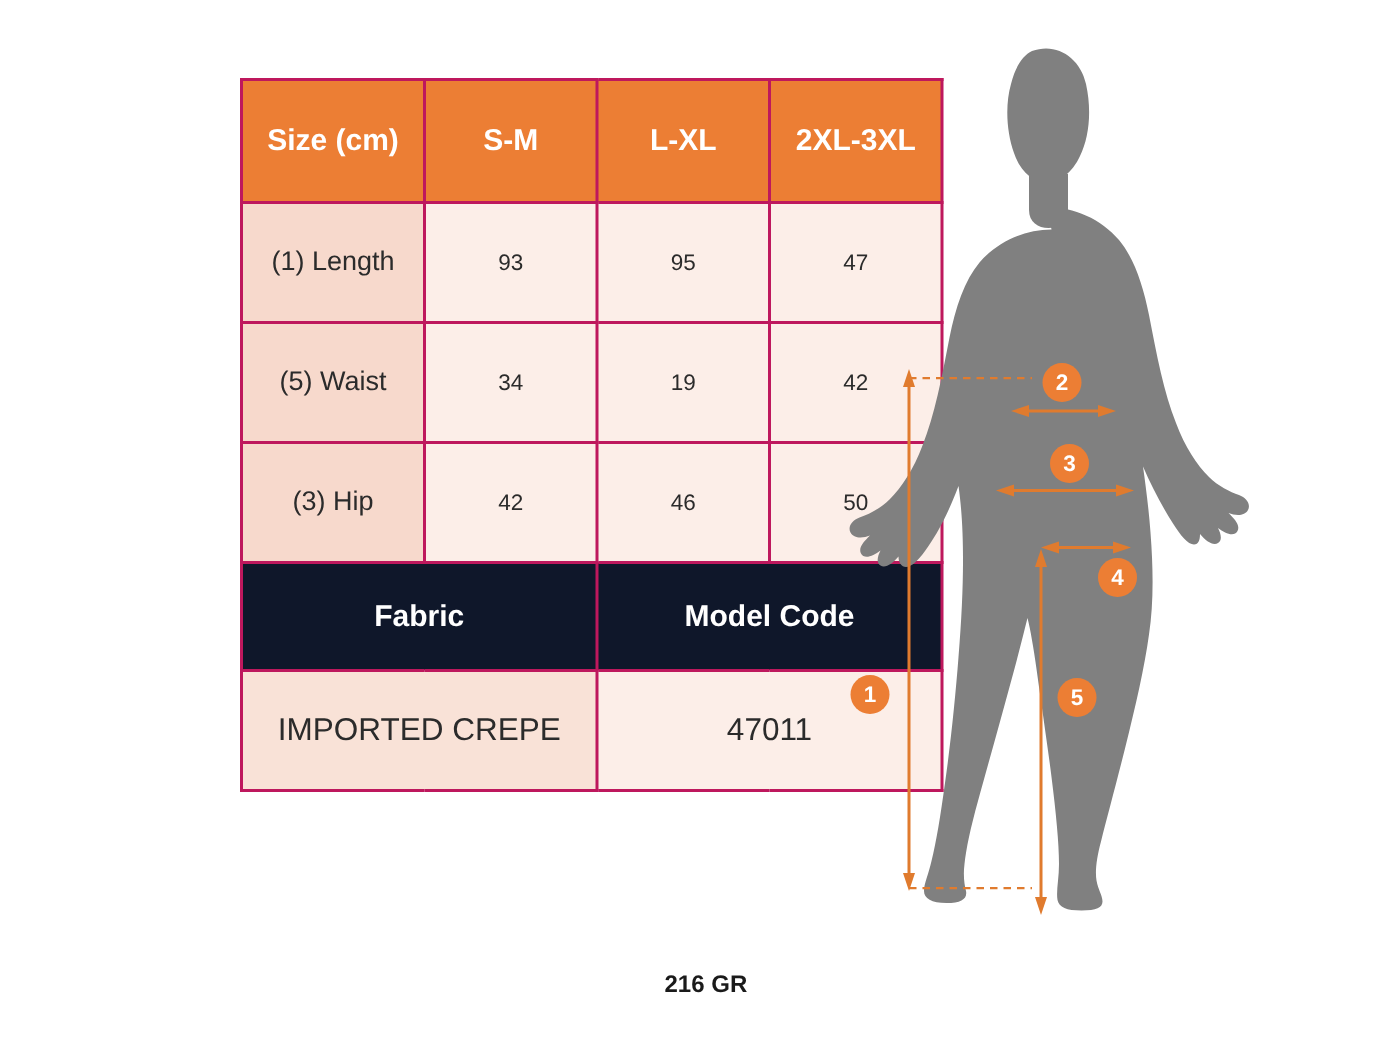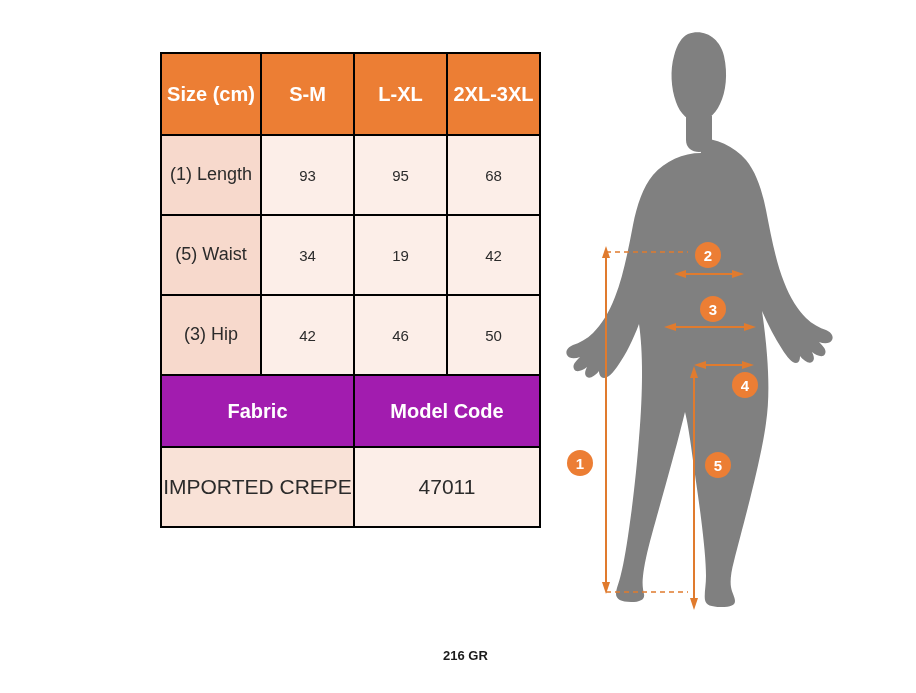--- a/index.html
+++ b/index.html
@@ -26,26 +26,26 @@
     left: 160px;
     top: 52px;
     width: 372px;
   }
   table.size-table {
     border-collapse: collapse;
     width: 372px;
     table-layout: fixed;
   }
   table.size-table td, table.size-table th {
-    border: 2px solid #000000;
+    border: 2px solid #be185d;
     text-align: center;
     vertical-align: middle;
     font-size: 19px;
     color: #2b2b2b;
-    padding: 4px 0;
+    padding: 4px 11px;
   }
   
   tr.header-row th {
     background: #ec7e34;
     color: #ffffff;
     font-weight: bold;
     font-size: 20px;
     height: 72px;
     line-height: 1.15;
   }
@@ -62,42 +62,42 @@
     font-size: 18px;
     line-height: 1.2;
   }
   tr.data-row td.val-cell {
     background: #fceee8;
     font-size: 15px;
   }
 
   
   tr.fabric-header th {
-    background: #a21caf;
+    background: #0f172a;
     color: #ffffff;
     font-weight: bold;
     font-size: 20px;
     height: 62px;
   }
   tr.fabric-row td {
     background: #f9e2d7;
     height: 70px;
     font-size: 21px;
     line-height: 1.25;
     margin-left: 23px;
   }
   tr.fabric-row td.model-code {
     background: #fceee8;
   }
 
   .weight-label {
     position: absolute;
     left: 443px;
     top: 648px;
-    font-size: 13px;
+    font-size: 16px;
     color: #1a1a1a;
     font-weight: bold;
   }
 
   
   .figure-area {
     position: absolute;
     left: 560px;
     top: 20px;
     width: 356px;
@@ -138,21 +138,21 @@
         <th class="col-size">Size (cm)</th>
         <th class="col-v">S-M</th>
         <th class="col-v">L-XL</th>
         <th class="col-v">2XL-3XL</th>
       </tr>
 
       <tr class="data-row">
         <td class="label-cell">(1) Length</td>
         <td class="val-cell">93</td>
         <td class="val-cell">95</td>
-        <td class="val-cell">68</td>
+        <td class="val-cell">47</td>
       </tr>
 
       <tr class="data-row">
         <td class="label-cell">(5) Waist</td>
         <td class="val-cell">34</td>
         <td class="val-cell">19</td>
         <td class="val-cell">42</td>
       </tr>
 
       <tr class="data-row">

